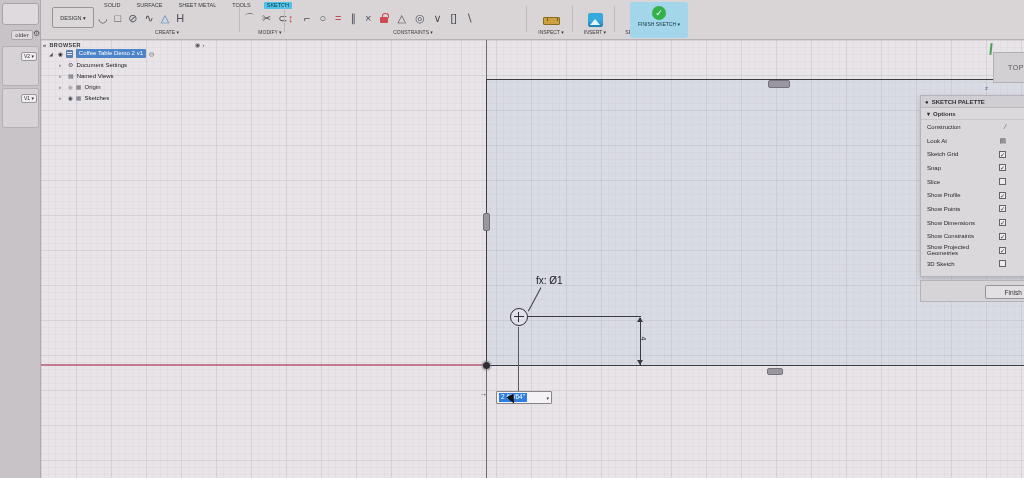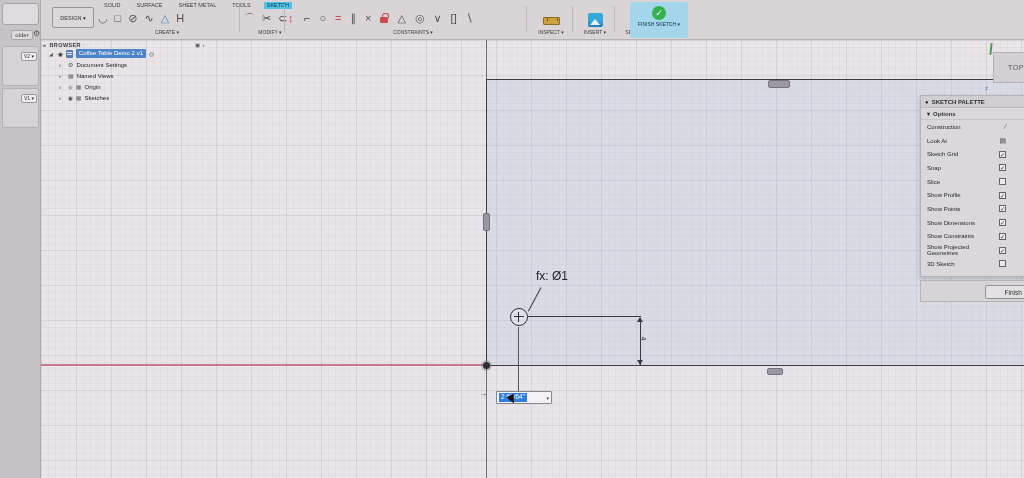--- a/index.html
+++ b/index.html
@@ -87,21 +87,21 @@
   #axis-y { left:445px; top:0; width:1px; height:438px; background:#6b6b74; }
   #axis-x-red { left:0; top:324px; width:445px; height:2px; background:#bd5f79; opacity:.8; }
   #sketch-rect { left:445px; top:39px; width:600px; height:287px;
     border:1.5px solid #3c3c44; background:rgba(150,178,212,.18); }
   #origin-dot { left:442px; top:322px; width:7px; height:7px; border-radius:50%; background:#2c2c32;
     box-shadow:0 0 0 2px rgba(120,120,130,.35); }
   #sk-circle { left:469px; top:268px; width:18px; height:18px; border:1.5px solid #2e2e36; border-radius:50%;
     background:rgba(240,240,245,.35); }
   #sk-circle::before { content:""; position:absolute; left:7px; top:3px; width:1px; height:10px; background:#2e2e36; }
   #sk-circle::after { content:""; position:absolute; left:3px; top:7px; width:10px; height:1px; background:#2e2e36; }
-  #fx-label { left:495px; top:229px; font-size:12px; color:#202028; }
+  #fx-label { left:495px; top:235px; font-size:10px; color:#202028; }
   #fx-leader { left:500px; top:247px; width:27px; height:1px; background:#3a3a42;
     transform:rotate(118deg); transform-origin:left center; }
   #dim-hleader { left:487px; top:276px; width:113px; height:1px; background:#3a3a42; }
   #dim-vline { left:599px; top:278px; width:1px; height:47px; background:#3a3a42; }
   .dim-arrow-up { left:596px; top:277px; border-left:3px solid transparent; border-right:3px solid transparent;
     border-bottom:5px solid #3a3a42; width:0; height:0; }
   .dim-arrow-down { left:596px; top:320px; border-left:3px solid transparent; border-right:3px solid transparent;
     border-top:5px solid #3a3a42; width:0; height:0; }
   #dim-vtext { left:601px; top:295px; font-size:7px; color:#202028; transform:rotate(90deg); }
   #ext-line { left:477px; top:287px; width:1px; height:64px; background:#5c5c66; }

